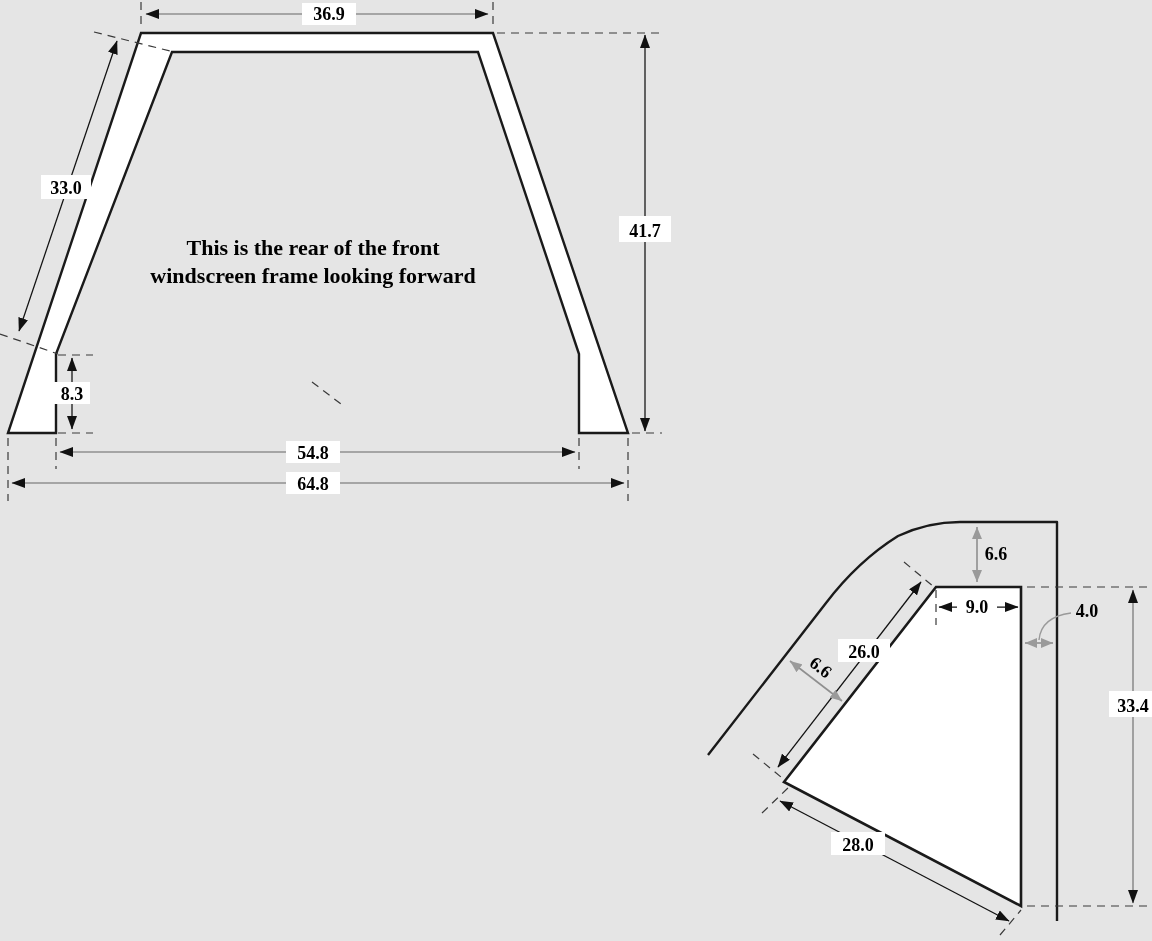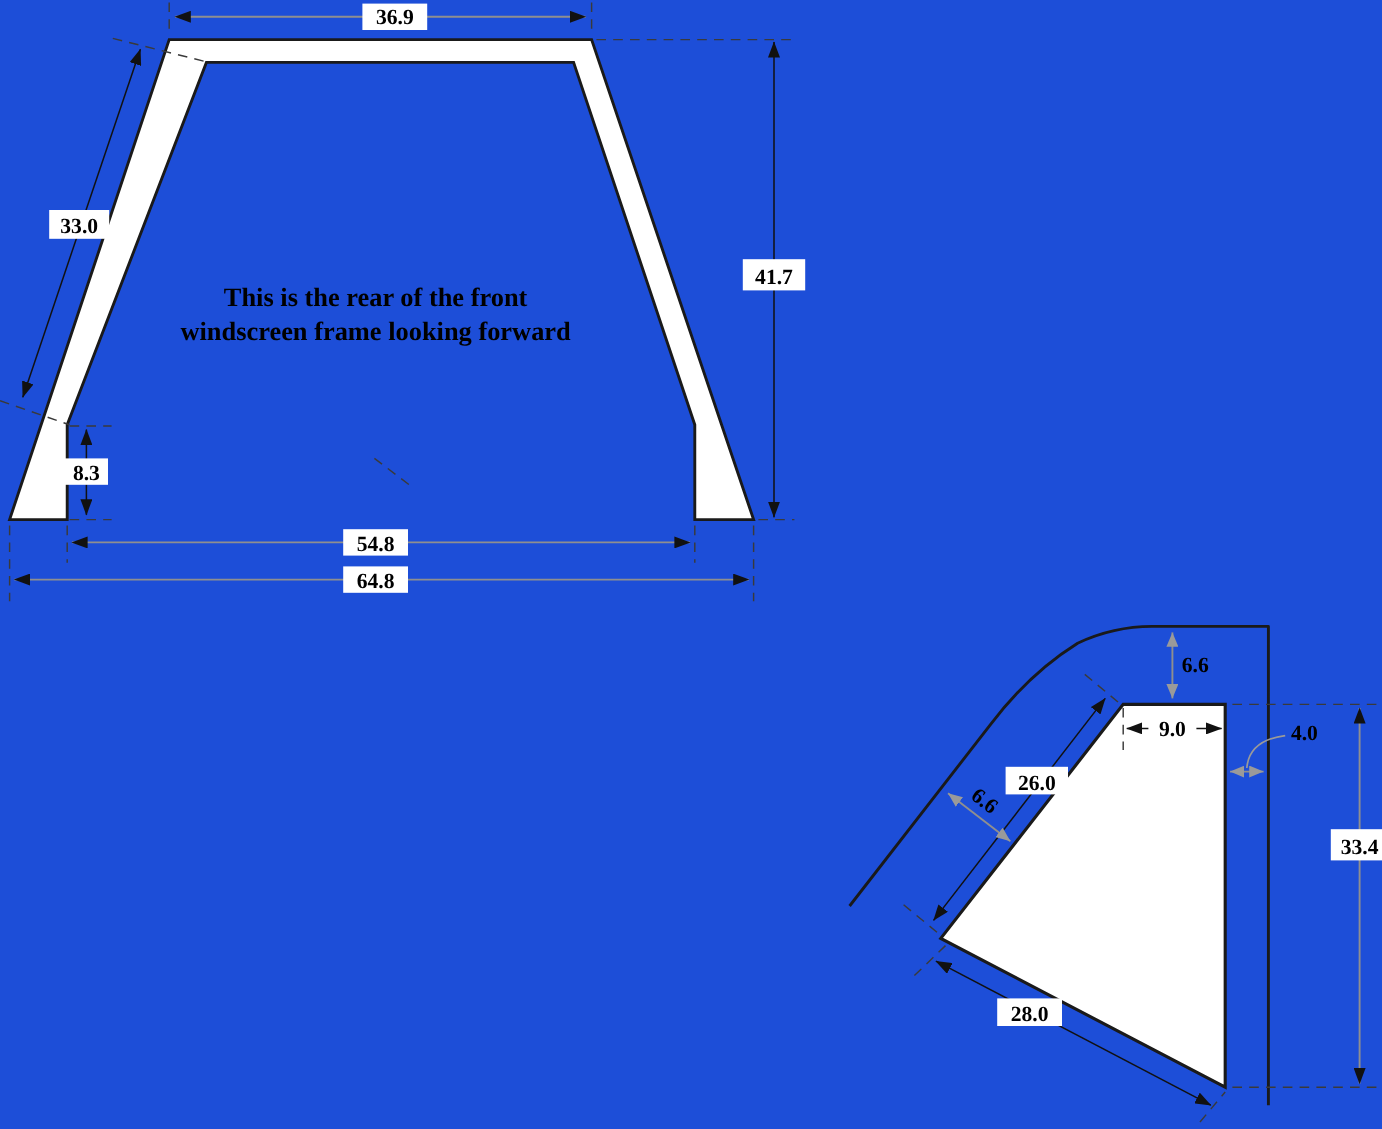--- a/index.html
+++ b/index.html
@@ -4,21 +4,21 @@
 <style>
   html, body {
     margin: 0;
     padding: 0;
     background: #ffffff;
   }
   .canvas {
     position: relative;
     width: 1152px;
     height: 941px;
-    background: #1d4ed8;
+    background: #e5e5e5;
     font-family: "Liberation Serif", "DejaVu Serif", serif;
   }
   svg { display: block; }
   .outline      { fill: #ffffff; stroke: #1a1a1a; stroke-width: 2.4; stroke-linejoin: miter; }
   .outline-open { fill: none;    stroke: #1a1a1a; stroke-width: 2.4; stroke-linejoin: round; }
   .dim-black    { stroke: #111111; stroke-width: 1.25; fill: none; }
   .dim-gray     { stroke: #8f8f8f; stroke-width: 1.6;  fill: none; }
   .ext-dash     { stroke: #3a3a3a; stroke-width: 1.2; fill: none; stroke-dasharray: 8 6; }
   .leader       { stroke: #9a9a9a; stroke-width: 1.4; fill: none; }
   .mask         { fill: #ffffff; stroke: none; }

